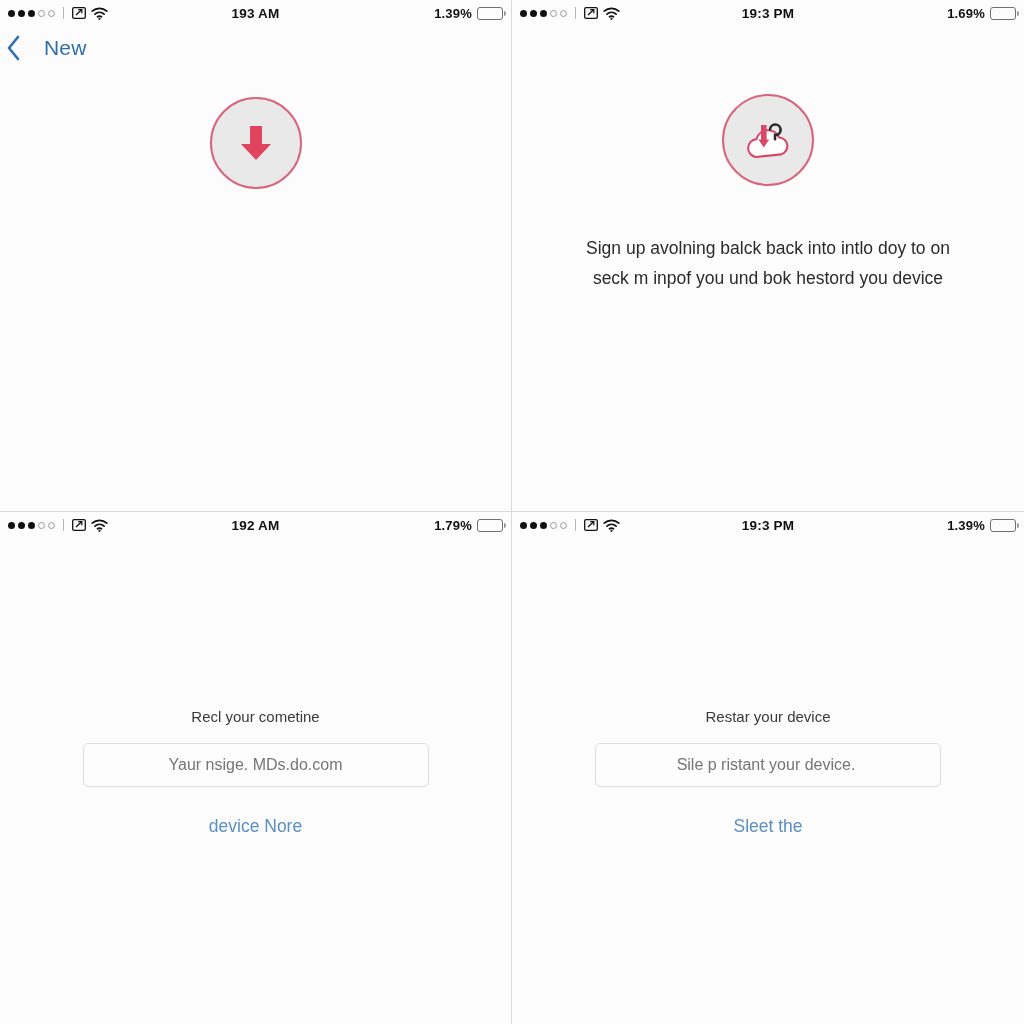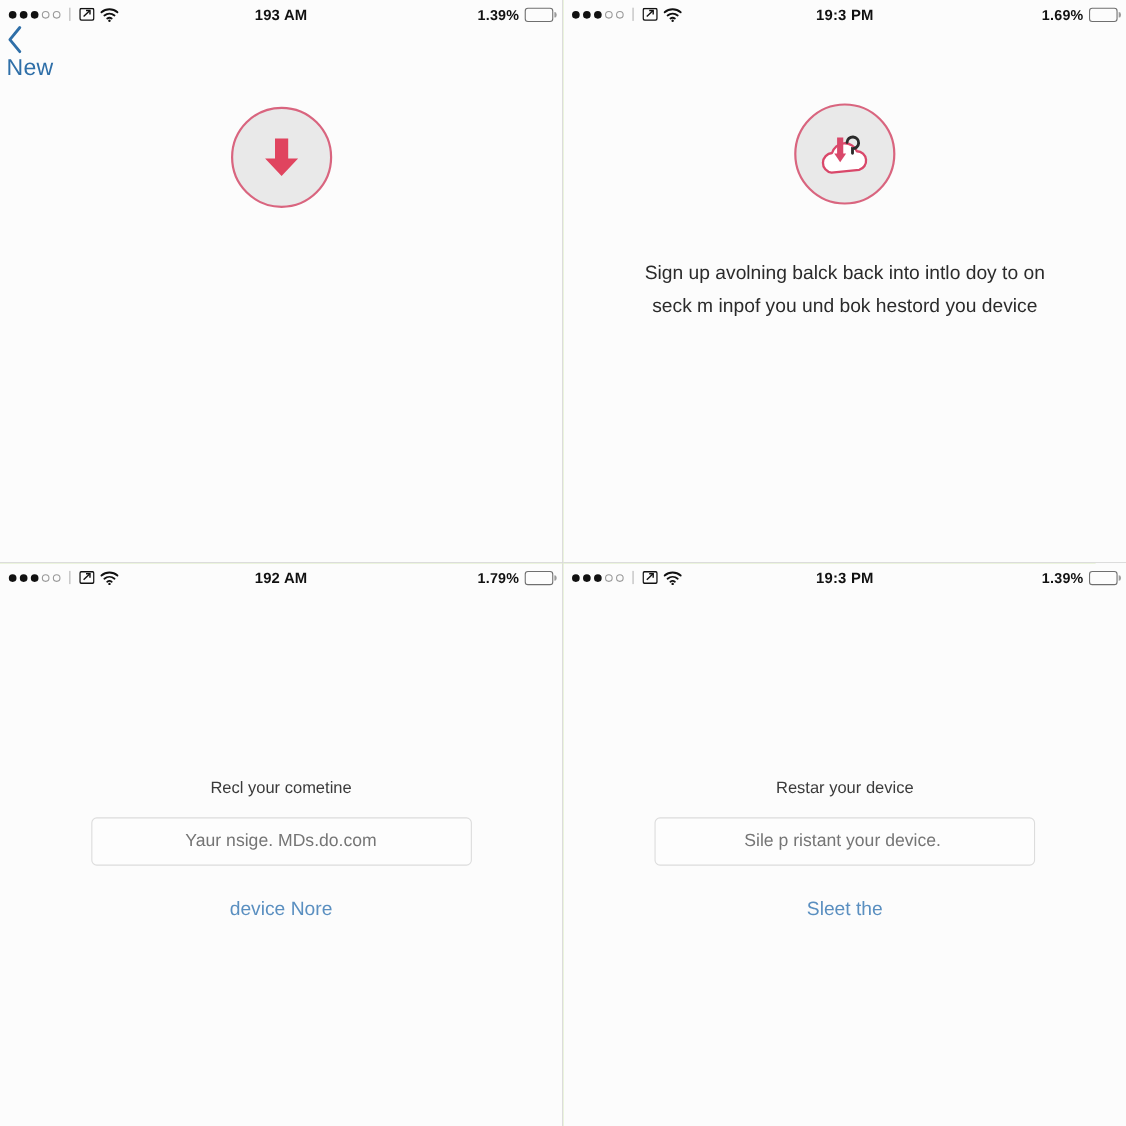--- a/index.html
+++ b/index.html
@@ -14,21 +14,21 @@
     font-family: "Liberation Sans", sans-serif;
     overflow: hidden;
   }
   .grid {
     position: relative;
     width: 996px;
     height: 1024px;
     display: grid;
     grid-template-columns: 512px 512px;
     grid-template-rows: 512px 512px;
-    background: #84cc16;
+    background: #7f1d1d;
   }
   .pane {
     position: relative;
     width: 512px;
     height: 512px;
     background: #fcfcfc;
     overflow: hidden;
     box-sizing: border-box;
   }
   .pane.br-border { border-right: 1px solid #d9d9d9; }
@@ -116,24 +116,24 @@
   .navbar {
     position: absolute;
     top: 30px; left: 0; right: 0;
     height: 36px;
     display: flex;
     align-items: center;
     padding-left: 6px;
   }
   .back-btn {
     display: flex;
-    gap: 1px;
+    align-items: center;
+    gap: 23px;
     color: #2f6fa8;
     cursor: pointer;
-    flex-direction: column;
   }
   .back-btn .chev { display: inline-flex; }
   .back-label {
     font-size: 21px;
     color: #2f6fa8;
     letter-spacing: 0.2px;
   }
 
   
   .content {

